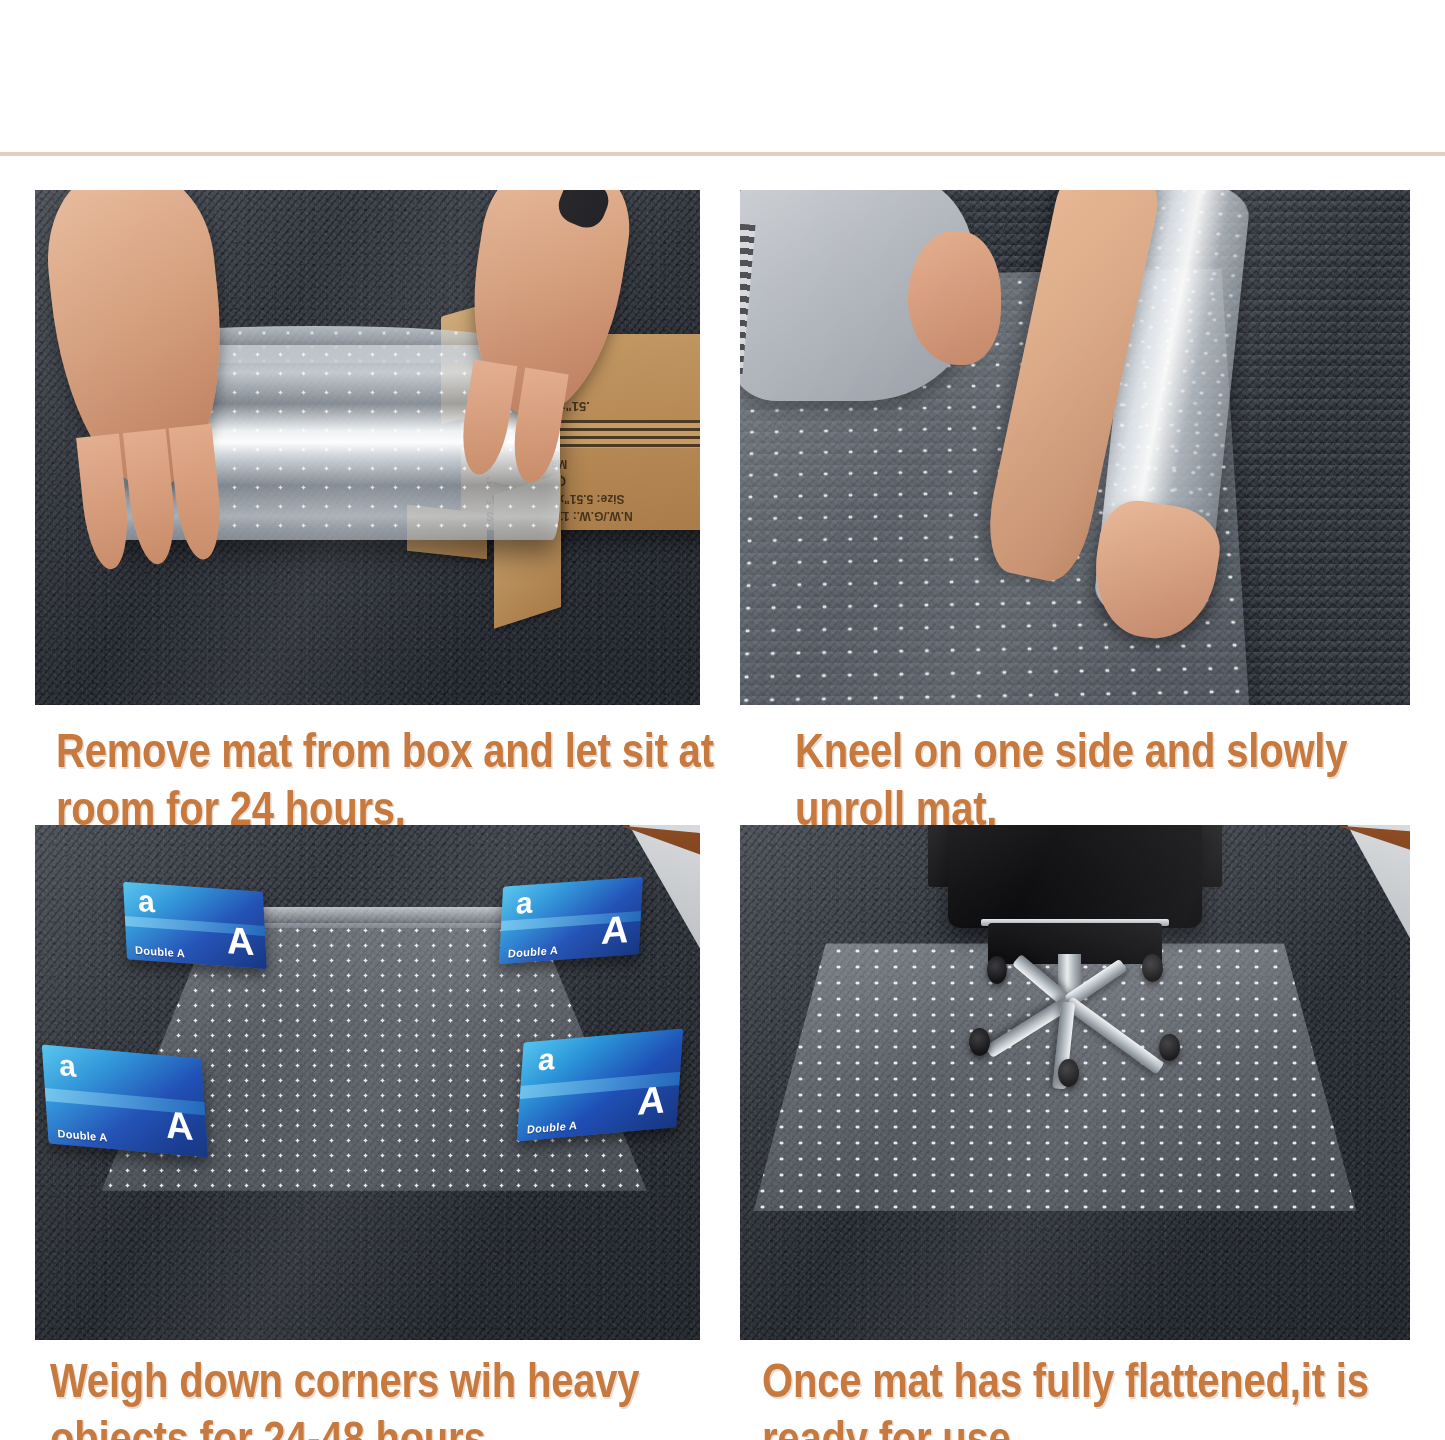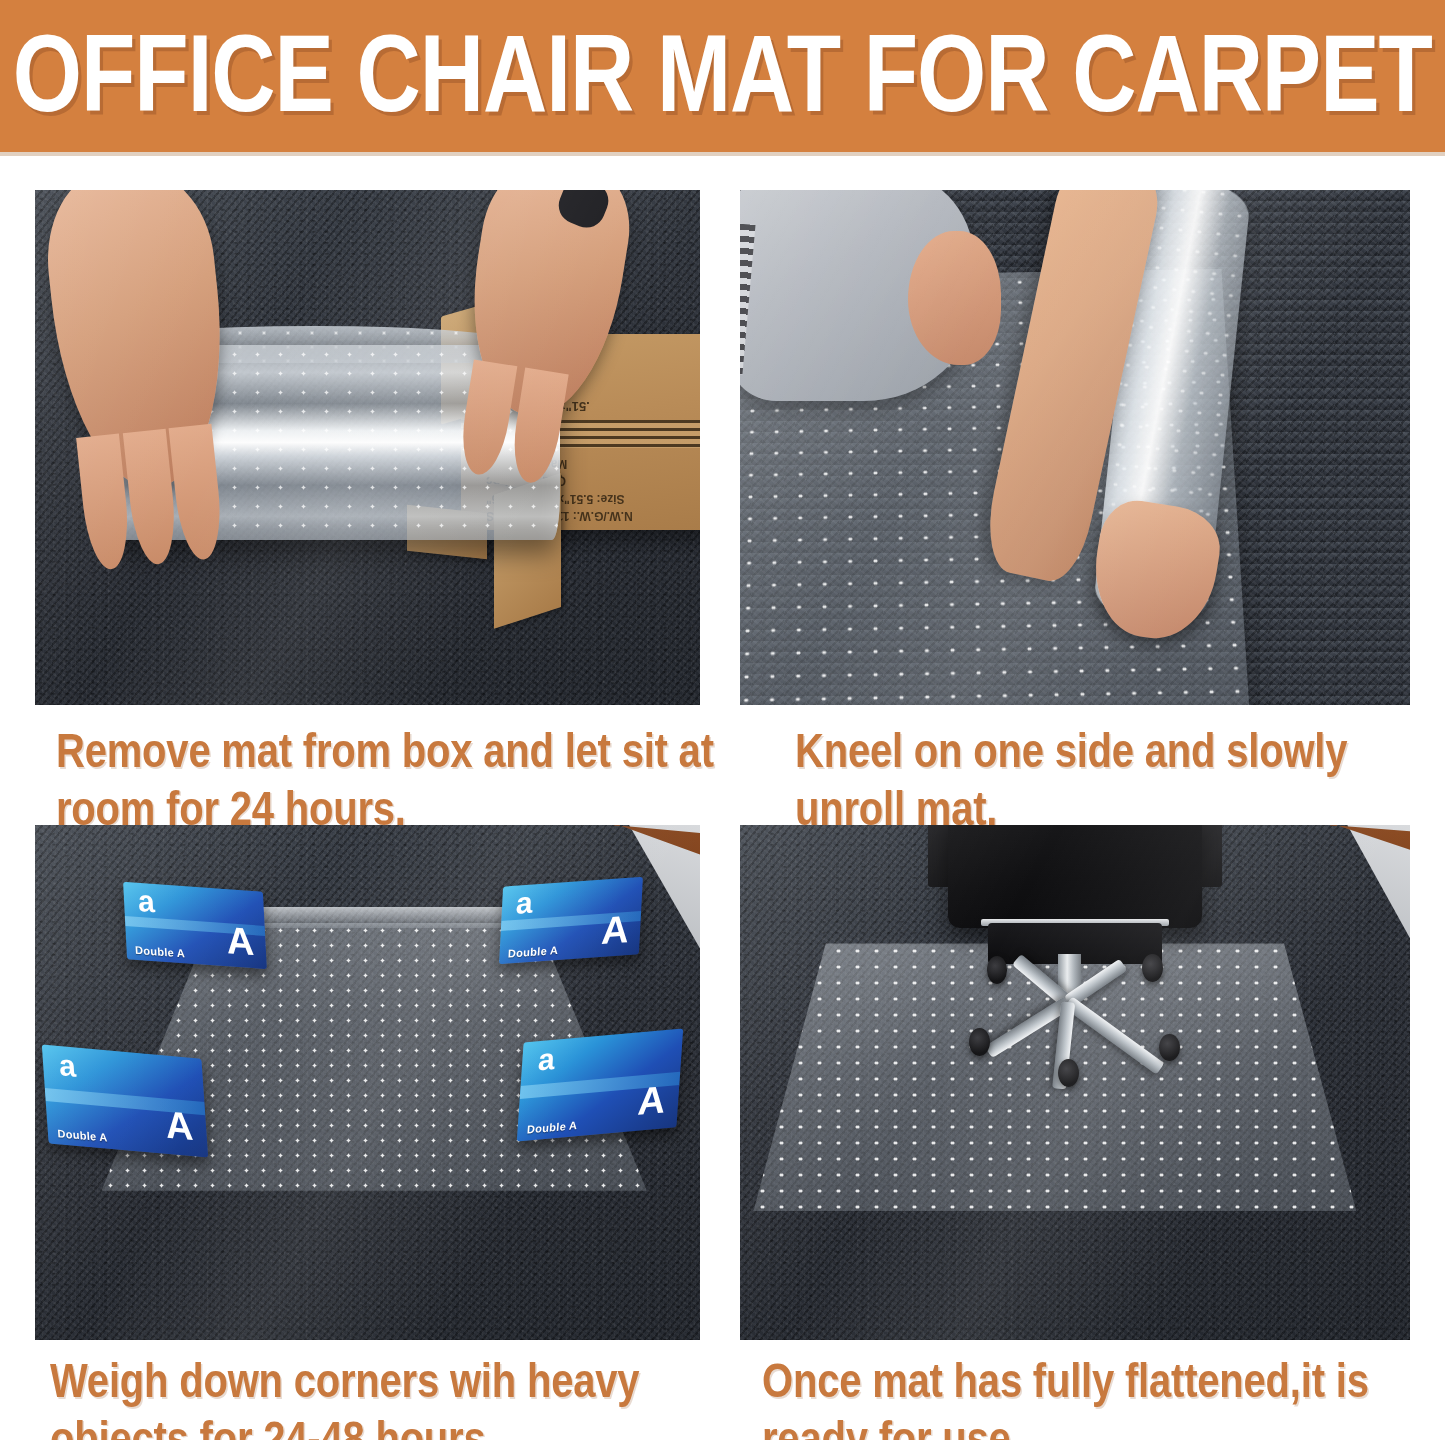--- a/index.html
+++ b/index.html
@@ -411,23 +411,20 @@
     position: absolute; inset: 0;
     background: linear-gradient(118deg, rgba(255,255,255,.10) 0%, rgba(255,255,255,0) 34%, rgba(255,255,255,.07) 52%, rgba(255,255,255,0) 72%);
     pointer-events: none;
   }
 </style>
 </head>
 <body>
 
 <div id="page">
 
-  <div class="banner">
-    <div class="banner-title">OFFICE CHAIR MAT FOR CARPET</div>
-  </div>
   <div class="banner-underline"></div>
 
   <div class="cell" id="cell-1">
     <div class="photo">
       <div class="carpet"></div>
 
       <div class="p1-box">
         <div class="p1-box-lines"></div>
         <div class="p1-box-text">.51"x5.51"x46.46"
 11.02/9.92 LBS

